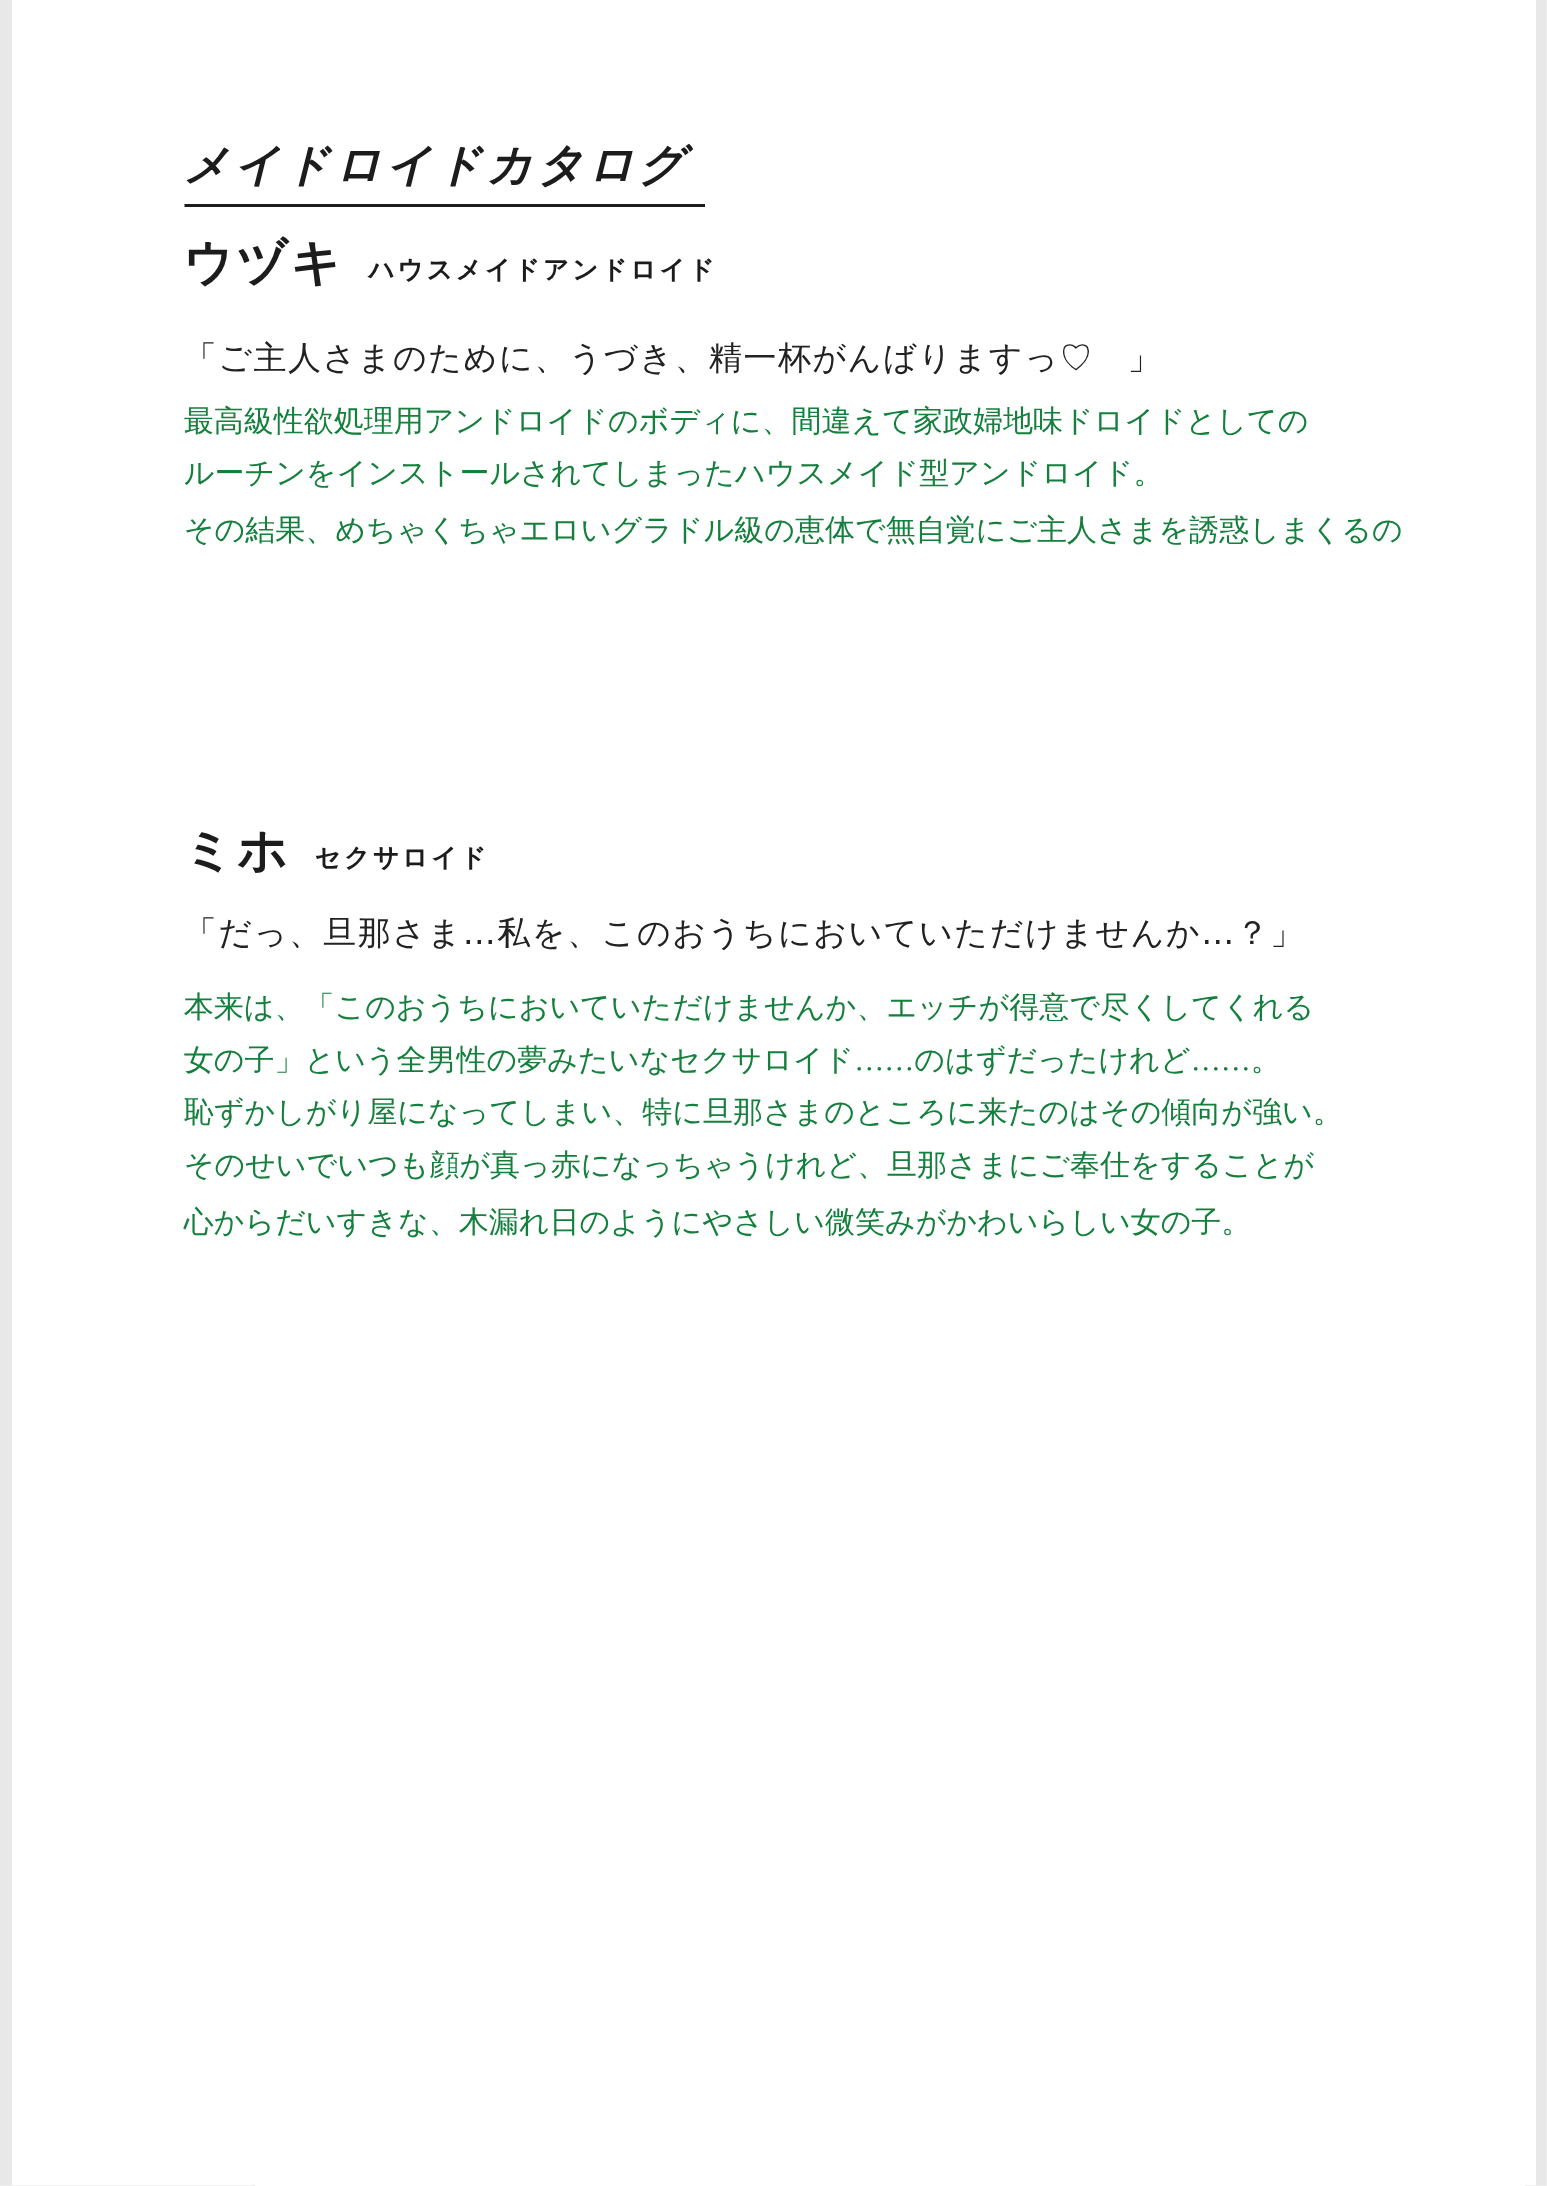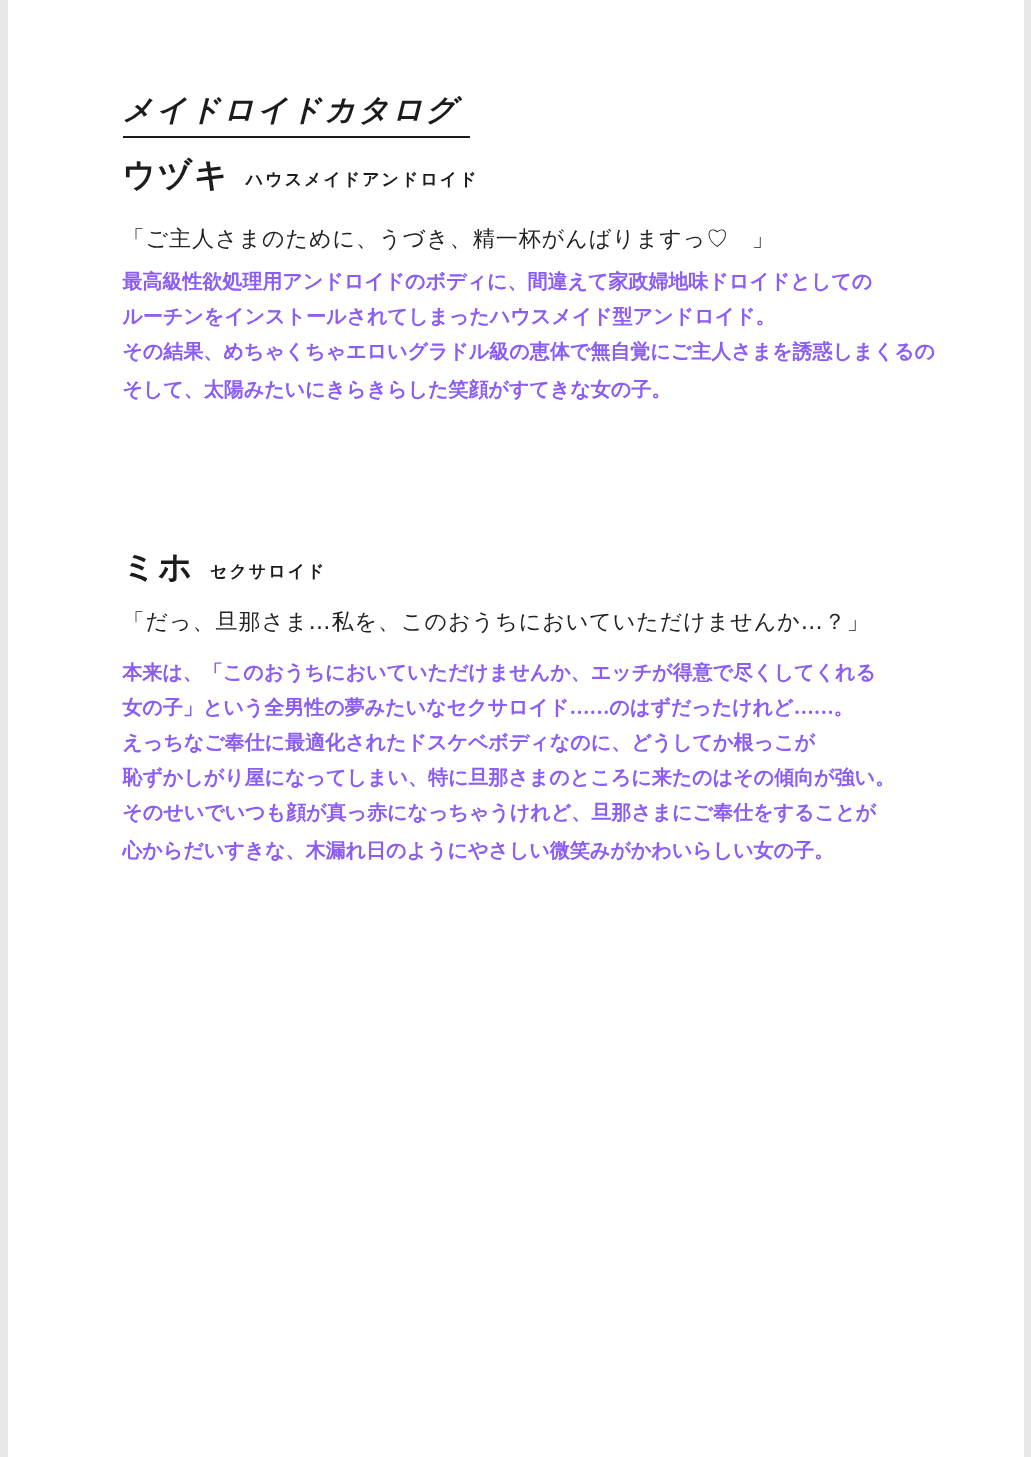--- a/index.html
+++ b/index.html
@@ -59,23 +59,22 @@
     font-size: 22px;
     letter-spacing: 1px;
     color: #222222;
     white-space: nowrap;
   }
 
   .desc { width: 820px; }
   .desc .line {
     font-size: 20px;
     line-height: 35px;
-    color: #8b5cf6;
+    color: #15803d;
     white-space: nowrap;
-    font-weight: bold;
   }
   .desc .line:last-child { margin-top: 3px; }
 
   .heading-1 { top: 158px; }
   .quote-1   { top: 224px; }
   .desc-1    { top: 264px; }
   .heading-2 { top: 550px; }
   .quote-2   { top: 607px; }
   .desc-2    { top: 655px; }
 </style>
@@ -90,32 +89,30 @@
     <span class="char-name">ウヅキ</span>
     <span class="char-type">ハウスメイドアンドロイド</span>
   </div>
 
   <div class="abs quote quote-1">「ご主人さまのために、うづき、精一杯がんばりますっ♡゙」</div>
 
   <div class="abs desc desc-1">
     <div class="line">最高級性欲処理用アンドロイドのボディに、間違えて家政婦地味ドロイドとしての</div>
     <div class="line">ルーチンをインストールされてしまったハウスメイド型アンドロイド。</div>
     <div class="line">その結果、めちゃくちゃエロいグラドル級の恵体で無自覚にご主人さまを誘惑しまくるの</div>
-    <div class="line">そして、太陽みたいにきらきらした笑顔がすてきな女の子。</div>
   </div>
 
   <div class="abs char-heading heading-2">
     <span class="char-name">ミホ</span>
     <span class="char-type">セクサロイド</span>
   </div>
 
   <div class="abs quote quote-2">「だっ、旦那さま…私を、このおうちにおいていただけませんか…？」</div>
 
   <div class="abs desc desc-2">
     <div class="line">本来は、「このおうちにおいていただけませんか、エッチが得意で尽くしてくれる</div>
     <div class="line">女の子」という全男性の夢みたいなセクサロイド……のはずだったけれど……。</div>
-    <div class="line">えっちなご奉仕に最適化されたドスケベボディなのに、どうしてか根っこが</div>
     <div class="line">恥ずかしがり屋になってしまい、特に旦那さまのところに来たのはその傾向が強い。</div>
     <div class="line">そのせいでいつも顔が真っ赤になっちゃうけれど、旦那さまにご奉仕をすることが</div>
     <div class="line">心からだいすきな、木漏れ日のようにやさしい微笑みがかわいらしい女の子。</div>
   </div>
 
 </div>
 
 </body></html>

